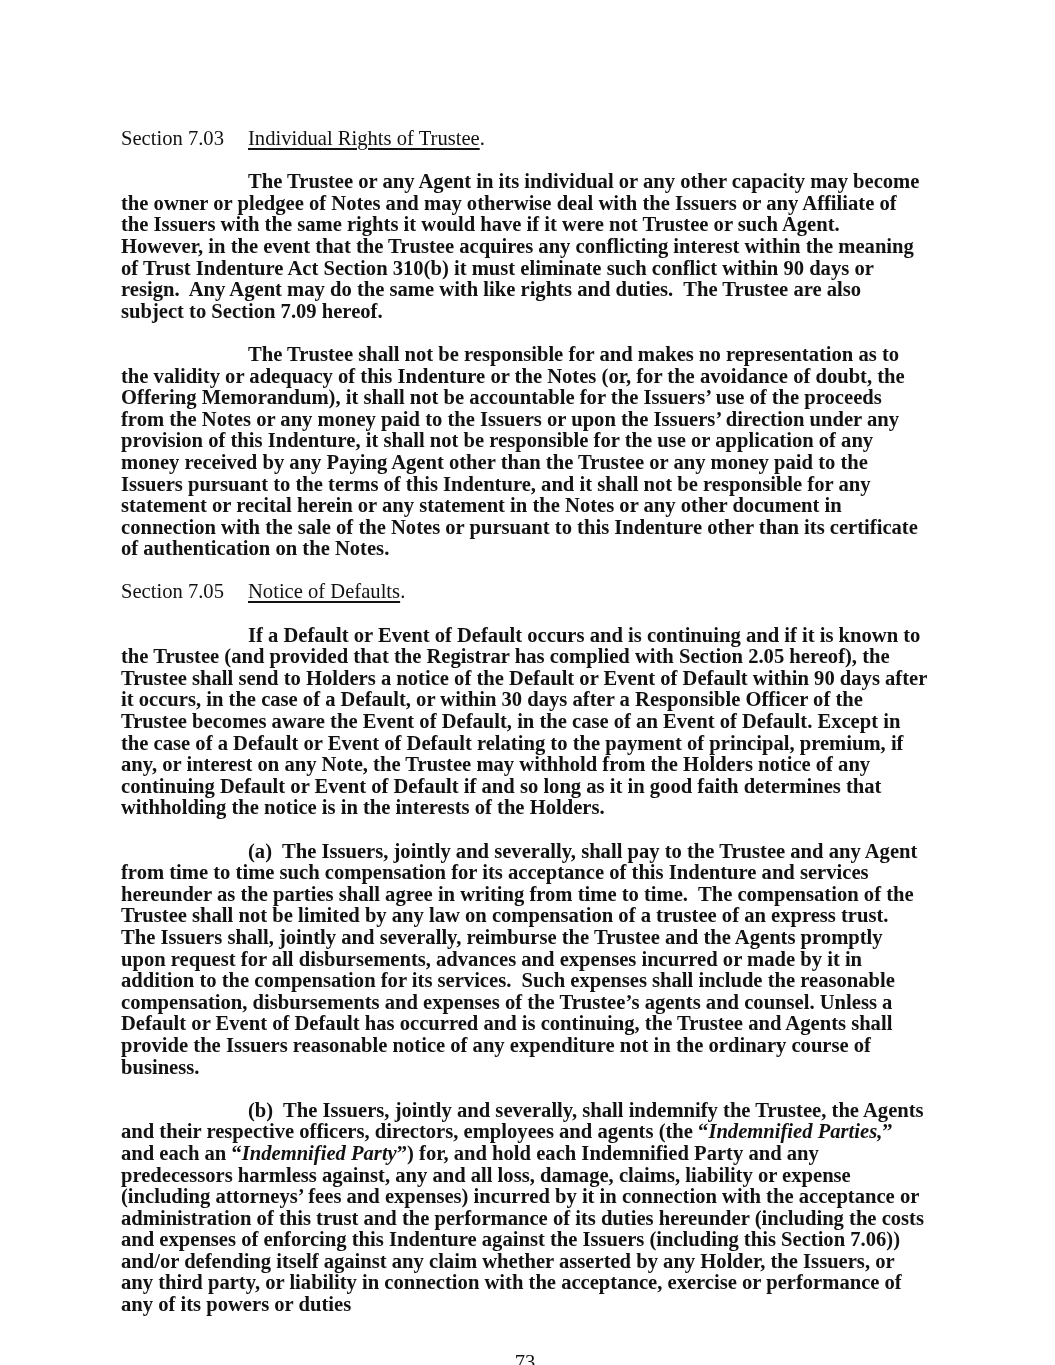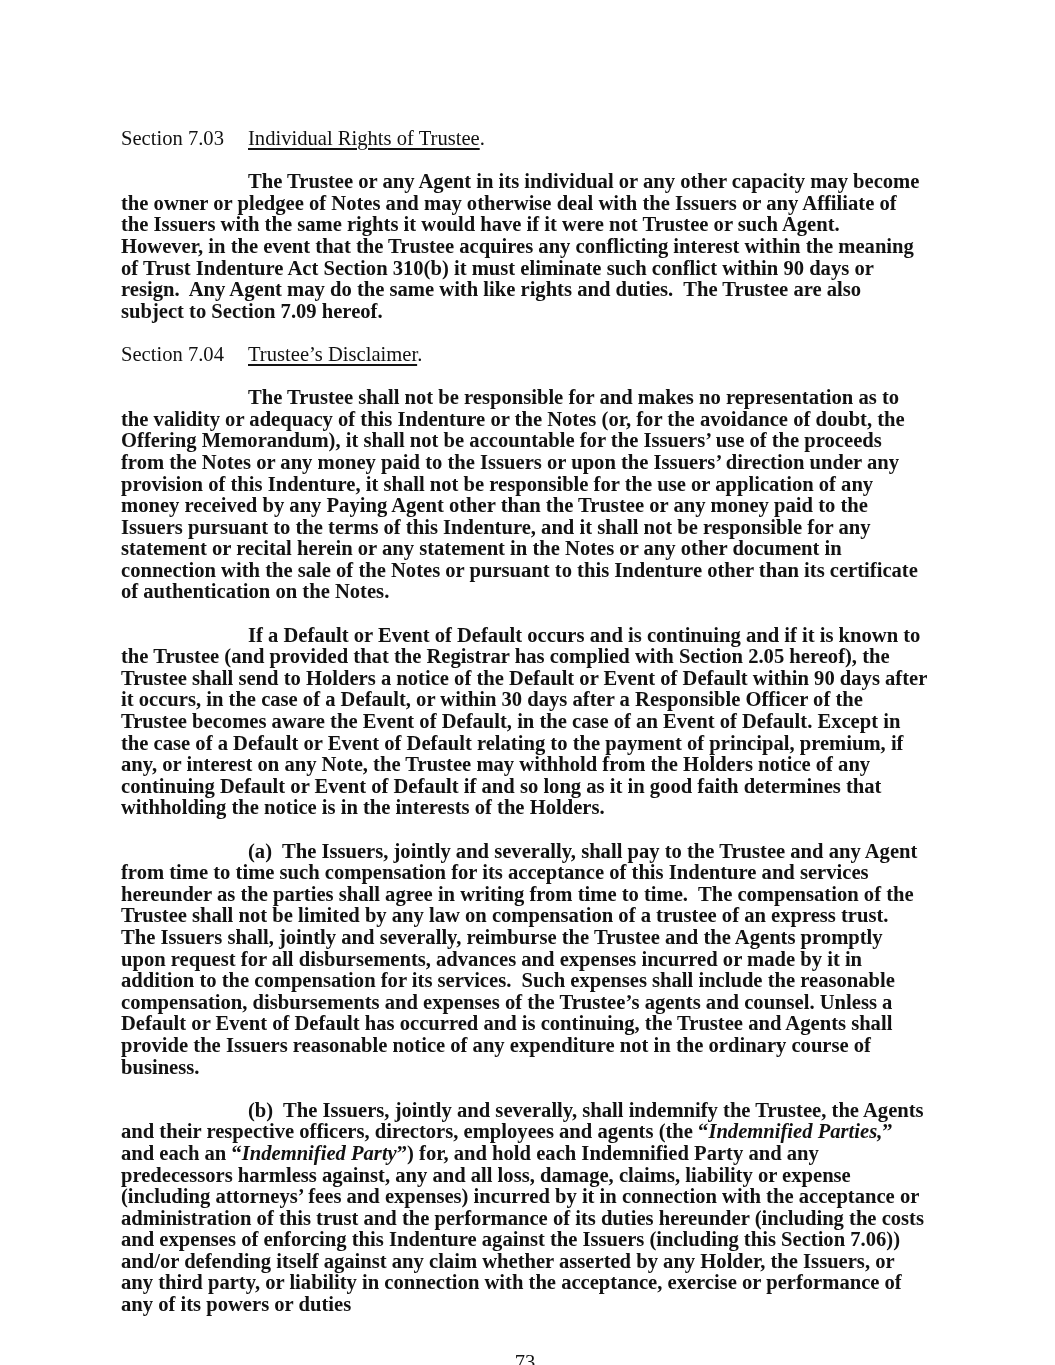--- a/index.html
+++ b/index.html
@@ -46,25 +46,25 @@
 <body>
 
 <div class="doc-page">
 
   <section>
     <div class="heading"><span class="sec-num">Section 7.03</span><span class="sec-title">Individual Rights of Trustee</span><span>.</span></div>
     <p class="body-para"><span>The Trustee or any Agent in its individual or any other capacity may become the owner or pledgee of Notes and may otherwise deal with the Issuers or any Affiliate of the Issuers with the same rights it would have if it were not Trustee or such Agent.&nbsp; However, in the event that the Trustee acquires any conflicting interest within the meaning of Trust Indenture Act Section 310(b) it must eliminate such conflict within 90 days or resign.&nbsp; Any Agent may do the same with like rights and duties.&nbsp; The Trustee are also subject to Section 7.09 hereof.</span></p>
   </section>
 
   <section>
-    <div class="heading"><span class="sec-num">Section 7.04</span><span class="sec-title">Trustee’s Disclaimer</span><span>.</span></div>
     <p class="body-para"><span>The Trustee shall not be responsible for and makes no representation as to the validity or adequacy of this Indenture or the Notes (or, for the avoidance of doubt, the Offering Memorandum), it shall not be accountable for the Issuers’ use of the proceeds from the Notes or any money paid to the Issuers or upon the Issuers’ direction under any provision of this Indenture, it shall not be responsible for the use or application of any money received by any Paying Agent other than the Trustee or any money paid to the Issuers pursuant to the terms of this Indenture, and it shall not be responsible for any statement or recital herein or any statement in the Notes or any other document in connection with the sale of the Notes or pursuant to this Indenture other than its certificate of authentication on the Notes.</span></p>
   </section>
 
   <section>
+    <div class="heading"><span class="sec-num">Section 7.05</span><span class="sec-title">Notice of Defaults</span><span>.</span></div>
     <p class="body-para"><span>If a Default or Event of Default occurs and is continuing and if it is known to the Trustee (and provided that the Registrar has complied with Section 2.05 hereof), the Trustee shall send to Holders a notice of the Default or Event of Default within 90 days after it occurs, in the case of a Default, or within 30 days after a Responsible Officer of the Trustee becomes aware the Event of Default, in the case of an Event of Default. Except in the case of a Default or Event of Default relating to the payment of principal, premium, if any, or interest on any Note, the Trustee may withhold from the Holders notice of any continuing Default or Event of Default if and so long as it in good faith determines that withholding the notice is in the interests of the Holders.</span></p>
   </section>
 
   <section>
     <p class="body-para"><span>(a)&nbsp; The Issuers, jointly and severally, shall pay to the Trustee and any Agent from time to time such compensation for its acceptance of this Indenture and services hereunder as the parties shall agree in writing from time to time.&nbsp; The compensation of the Trustee shall not be limited by any law on compensation of a trustee of an express trust.&nbsp; The Issuers shall, jointly and severally, reimburse the Trustee and the Agents promptly upon request for all disbursements, advances and expenses incurred or made by it in addition to the compensation for its services.&nbsp; Such expenses shall include the reasonable compensation, disbursements and expenses of the Trustee’s agents and counsel. Unless a Default or Event of Default has occurred and is continuing, the Trustee and Agents shall provide the Issuers reasonable notice of any expenditure not in the ordinary course of business.</span></p>
     <p class="body-para"><span>(b)&nbsp; The Issuers, jointly and severally, shall indemnify the Trustee, the Agents and their respective officers, directors, employees and agents (the “</span><span class="it">Indemnified Parties,</span><span>” and each an “</span><span class="it">Indemnified Party</span><span>”) for, and hold each Indemnified Party and any predecessors harmless against, any and all loss, damage, claims, liability or expense (including attorneys’ fees and expenses) incurred by it in connection with the acceptance or administration of this trust and the performance of its duties hereunder (including the costs and expenses of enforcing this Indenture against the Issuers (including this Section 7.06)) and/or defending itself against any claim whether asserted by any Holder, the Issuers, or any third party, or liability in connection with the acceptance, exercise or performance of any of its powers or duties</span></p>
   </section>
 
   <div class="page-number">73</div>
 

